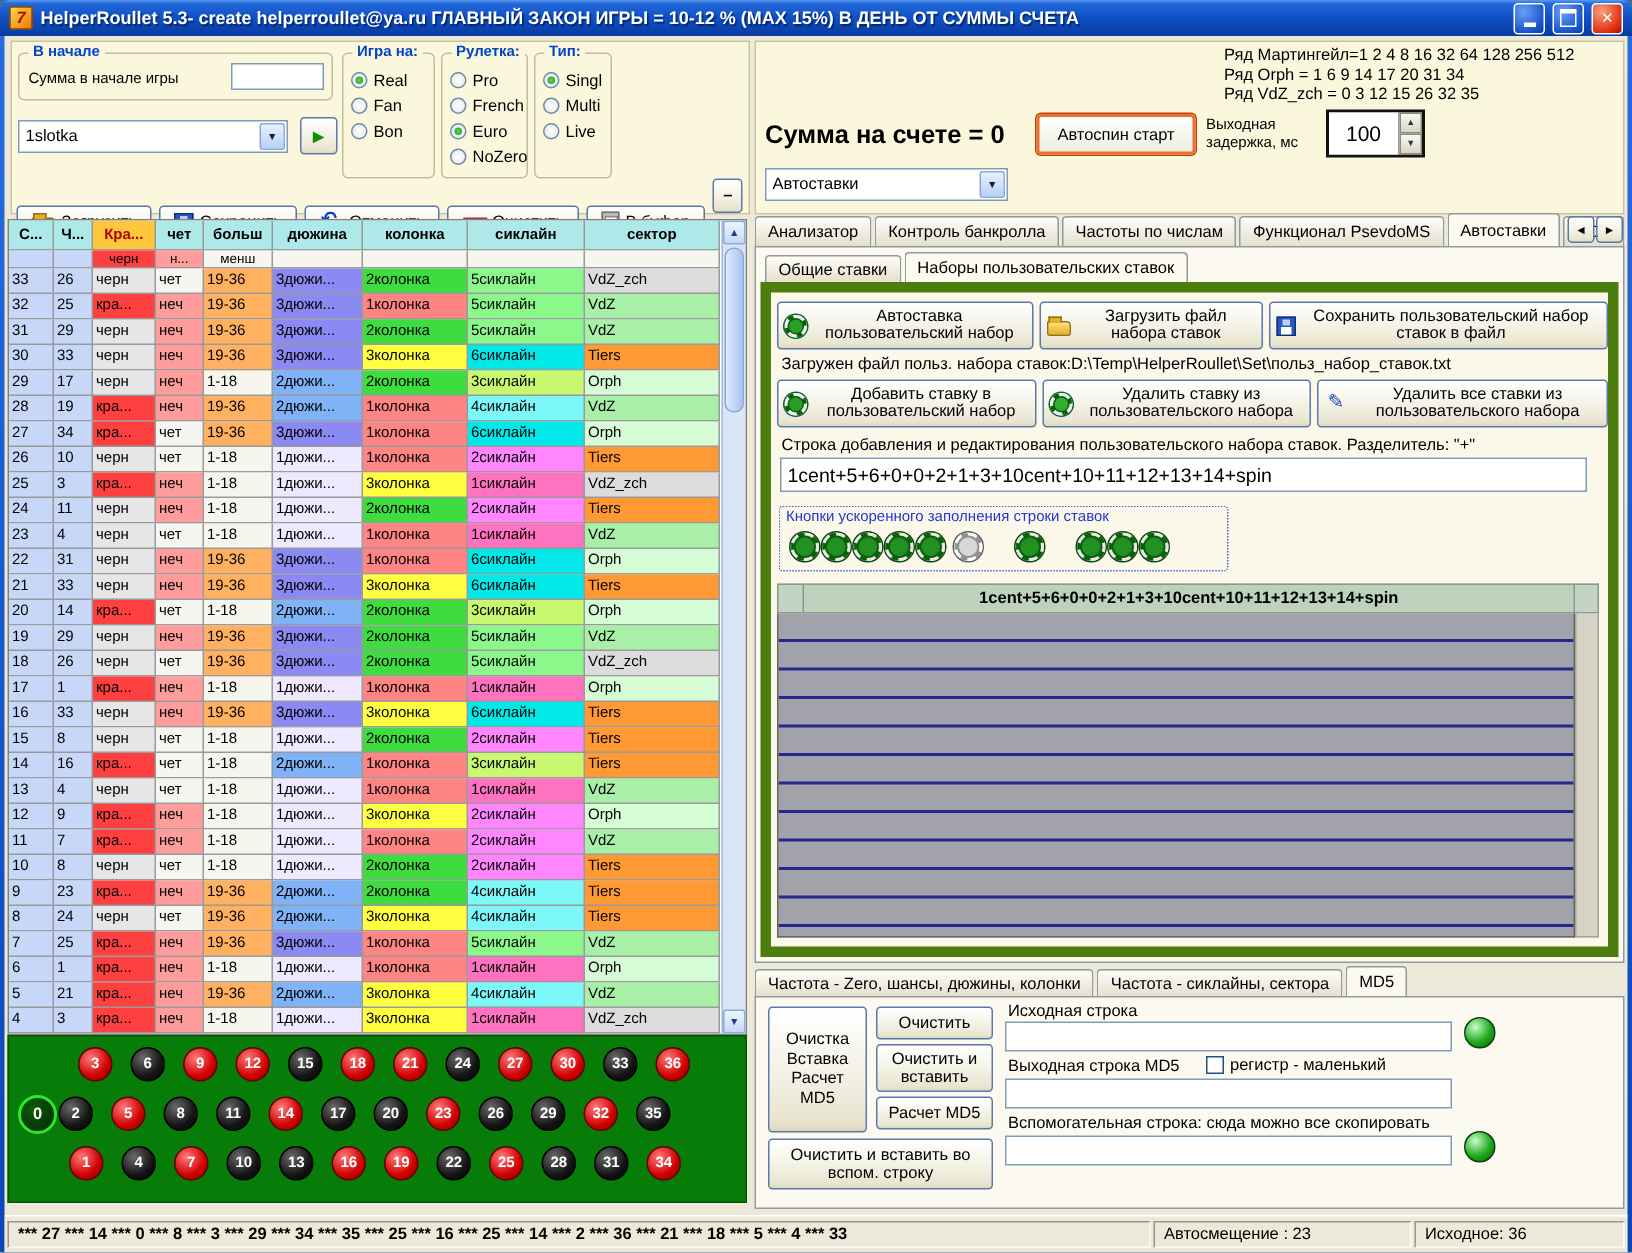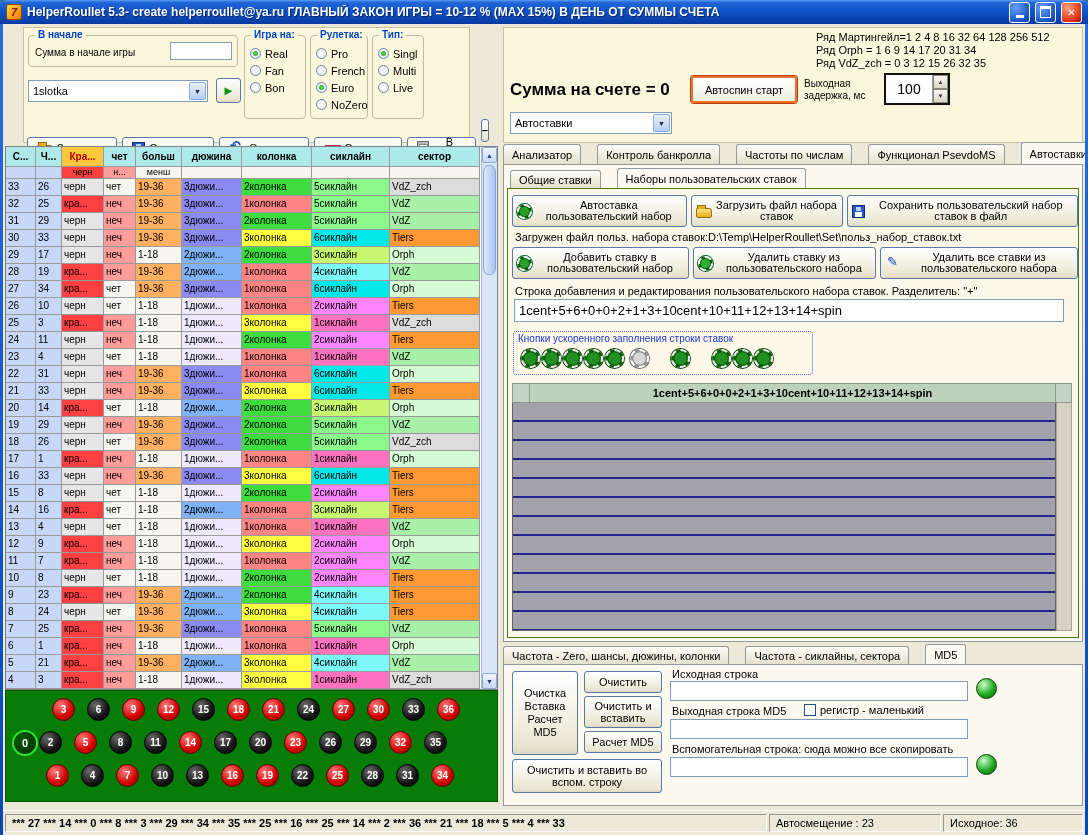--- a/index.html
+++ b/index.html
@@ -14,21 +14,21 @@
 .cap{width:21px;height:21px;border-radius:3px;border:1px solid #fff;display:flex;align-items:center;justify-content:center;color:#fff;font-size:10px;font-weight:bold;flex:0 0 auto;}
 .cap.min,.cap.max{background:radial-gradient(circle at 30% 25%,#6aa0f8,#1a56c8 70%,#0a3ca0);}
 .cap.close{background:radial-gradient(circle at 30% 25%,#f8a080,#e03010 70%,#a01000);}
 .cap.min::before{content:"";width:8px;height:3px;background:#fff;margin-top:9px;}
 .cap.max::before{content:"";width:9px;height:8px;border:1px solid #fff;border-top-width:3px;}
 .cap.close::before{content:"✕";}
 .client{position:relative;height:811px;background:#ece9d8;overflow:hidden;}
 
 
 .panel{position:absolute;background:#fbf7dd;border:1px solid #c6c2a2;}
-.left-top{left:20px;top:3px;width:447px;height:116px;}
+.left-top{left:4px;top:3px;width:493px;height:116px;}
 .grp{position:absolute;border:1px solid #c0bc9c;border-radius:4px;background:#fbf7dd;}
 .grp .gtitle{position:absolute;top:-7px;left:6px;background:#fbf7dd;padding:0 3px;font-size:10px;color:#0046c8;font-weight:bold;white-space:nowrap;}
 .fs-start{left:4px;top:7px;width:210px;height:32px;}
 .fs-start .flbl{position:absolute;left:6px;top:11px;font-size:10px;}
 .fs-start input{position:absolute;right:5px;top:6px;width:62px;height:18px;border:1px solid #7f9db9;font-size:11px;padding:0 2px;}
 .grp-game{left:220px;top:7px;width:62px;height:84px;}
 .grp-roul{left:286px;top:7px;width:58px;height:84px;}
 .grp-type{left:348px;top:7px;width:52px;height:84px;}
 .opts{position:absolute;left:0;top:9px;right:0;}
 .radio-row{display:flex;align-items:center;gap:4px;height:17px;padding-left:5px;}
@@ -100,31 +100,31 @@
 .delaybox input{width:46px;border:none;font-size:14px;text-align:center;font-family:inherit;}
 .spincol{width:16px;display:flex;flex-direction:column;border-left:1px solid #999;}
 .spinbtn{flex:1;background:linear-gradient(#f8f8f4,#d8d4c4);border:1px solid #8a8a7a;display:flex;align-items:center;justify-content:center;color:#333;}
 .spinbtn.up::before{content:"▲";font-size:6px;}
 .spinbtn.down::before{content:"▼";font-size:6px;}
 .autobets-combo{position:absolute;left:6px;top:84px;width:162px;}
 
 
 .tabsrow{position:absolute;display:flex;align-items:flex-end;}
 .main-tabs{left:500px;top:118px;right:40px;height:22px;}
-.tab{display:inline-flex;align-items:center;padding:0 8px;height:20px;background:linear-gradient(#fefdf8,#e4e0cc);border:1px solid #919b9c;border-bottom:none;border-radius:3px 3px 0 0;margin-right:16px;font-size:11px;white-space:nowrap;position:relative;}
+.tab{display:inline-flex;align-items:center;padding:0 8px;height:20px;background:linear-gradient(#fefdf8,#e4e0cc);border:1px solid #919b9c;border-bottom:none;border-radius:3px 3px 0 0;margin-right:2px;font-size:11px;white-space:nowrap;position:relative;}
 .tab.active{background:#fcfaf0;height:22px;z-index:2;}
 .tab.sub{height:18px;font-size:11px;}
 .tab.sub.active{height:20px;}
 .tab.small{height:18px;}
 .tab.small.active{height:20px;}
 .tabscroll{position:absolute;top:120px;right:3px;display:flex;gap:1px;}
 .tabscroll .xbtn{width:18px;height:18px;font-size:8px;}
 .tab-page{position:absolute;left:500px;top:140px;right:2px;height:478px;background:#fcfaf0;border:1px solid #919b9c;}
 .subtabs{position:absolute;left:6px;top:3px;display:flex;align-items:flex-end;height:20px;}
-.subpage{position:absolute;left:3px;right:3px;top:23px;bottom:3px;background:#fbf8ea;border:1px solid #4d7c0f;}
+.subpage{position:absolute;left:3px;right:3px;top:23px;bottom:3px;background:#fbf8ea;border:7px solid #4d7c0f;}
 
 
 .brow{position:absolute;display:flex;gap:4px;left:4px;}
 .set-top{top:6px;}
 .set-mid{top:58px;}
 .cbtn{height:32px;padding:1px 4px;font-size:11px;}
 .cbl{flex:1;text-align:center;line-height:11px;white-space:normal;}
 .file-text{position:absolute;left:7px;top:42px;font-size:11px;white-space:nowrap;}
 .edit-lbl{position:absolute;left:7px;top:96px;font-size:11px;}
 .edit-input{position:absolute;left:6px;top:110px;right:14px;height:23px;border:1px solid #7f9db9;font-size:13px;padding:0 4px;font-family:inherit;}

